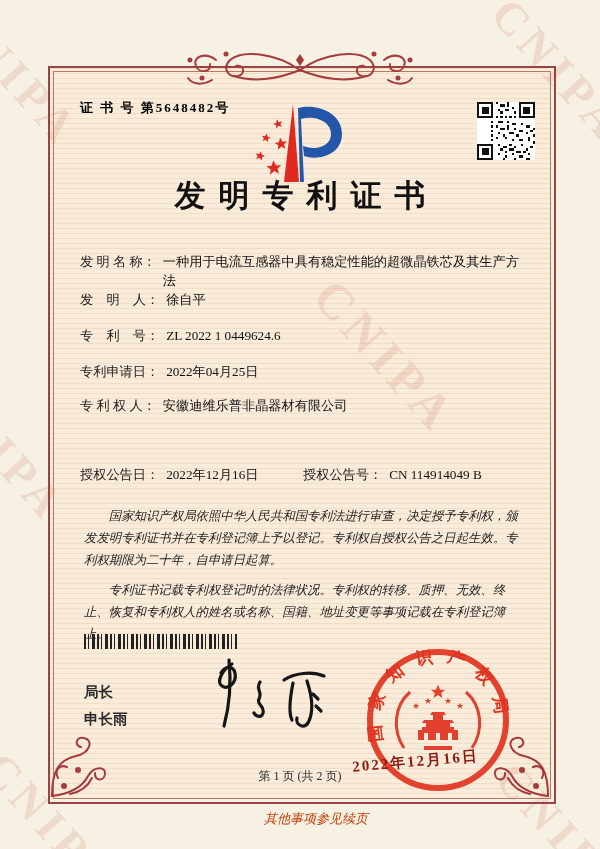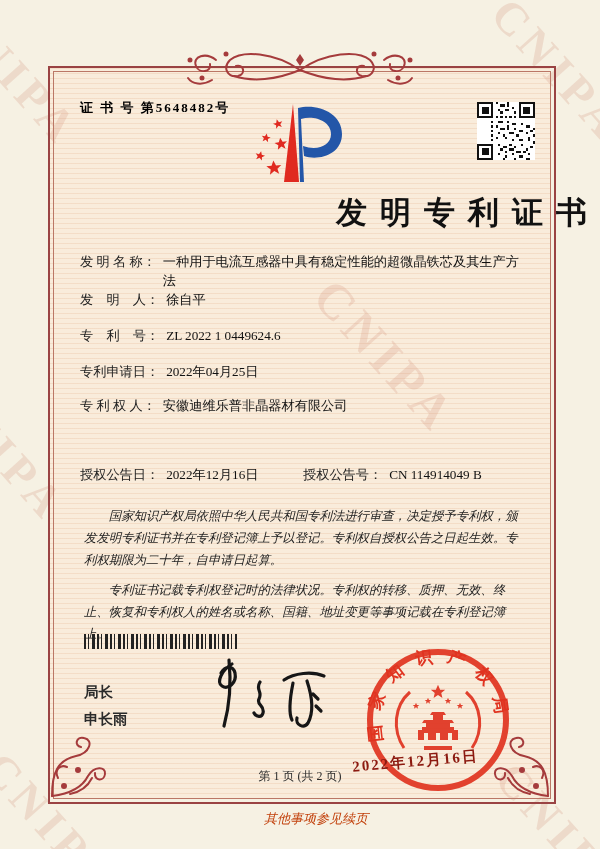--- a/index.html
+++ b/index.html
@@ -13,21 +13,21 @@
   .frame-bg{position:absolute;left:50px;top:68px;width:500px;height:730px;z-index:1;
       background:#f9ecdb;
       background-image:repeating-linear-gradient(180deg,rgba(224,166,126,0.22) 0 1px,rgba(0,0,0,0) 1px 5px);}
   .frame-outer{position:absolute;left:48px;top:66px;width:504px;height:734px;
       border:2px solid #9a4343;z-index:3;pointer-events:none;}
   .frame-inner{position:absolute;left:3px;top:3px;right:3px;bottom:3px;border:1px solid #bb7766;}
   .deco{position:absolute;z-index:4;}
   
   .abs{position:absolute;z-index:5;}
   .certno{left:80px;top:99px;font-size:13px;letter-spacing:2px;font-weight:600;color:#000000;}
-  .title{left:0;top:192px;width:600px;text-align:right;font-size:31px;font-weight:700;
+  .title{left:0;top:175px;width:600px;text-align:center;font-size:31px;font-weight:700;
          letter-spacing:13px;padding-left:13px;box-sizing:border-box;color:#111;}
   .row{left:80px;width:448px;display:flex;gap:7px;font-size:13.2px;font-weight:400;line-height:1.45;}
   .lbl{white-space:nowrap;color:#222;}
   .val{color:#111;}
   .grant2{left:303px;}
   .paras{left:76px;top:497px;width:452px;font-size:12.4px;line-height:1.78;font-style:italic;
          color:#222;z-index:5;position:absolute;}
   .paras p{margin:8px;text-indent:2em;}
   .barcode{left:84px;top:634px;width:153px;height:15px;
       background:repeating-linear-gradient(90deg,#222 0 2px,rgba(0,0,0,0) 2px 4px,#222 4px 5px,rgba(0,0,0,0) 5px 8px,#222 8px 11px,rgba(0,0,0,0) 11px 13px);}

